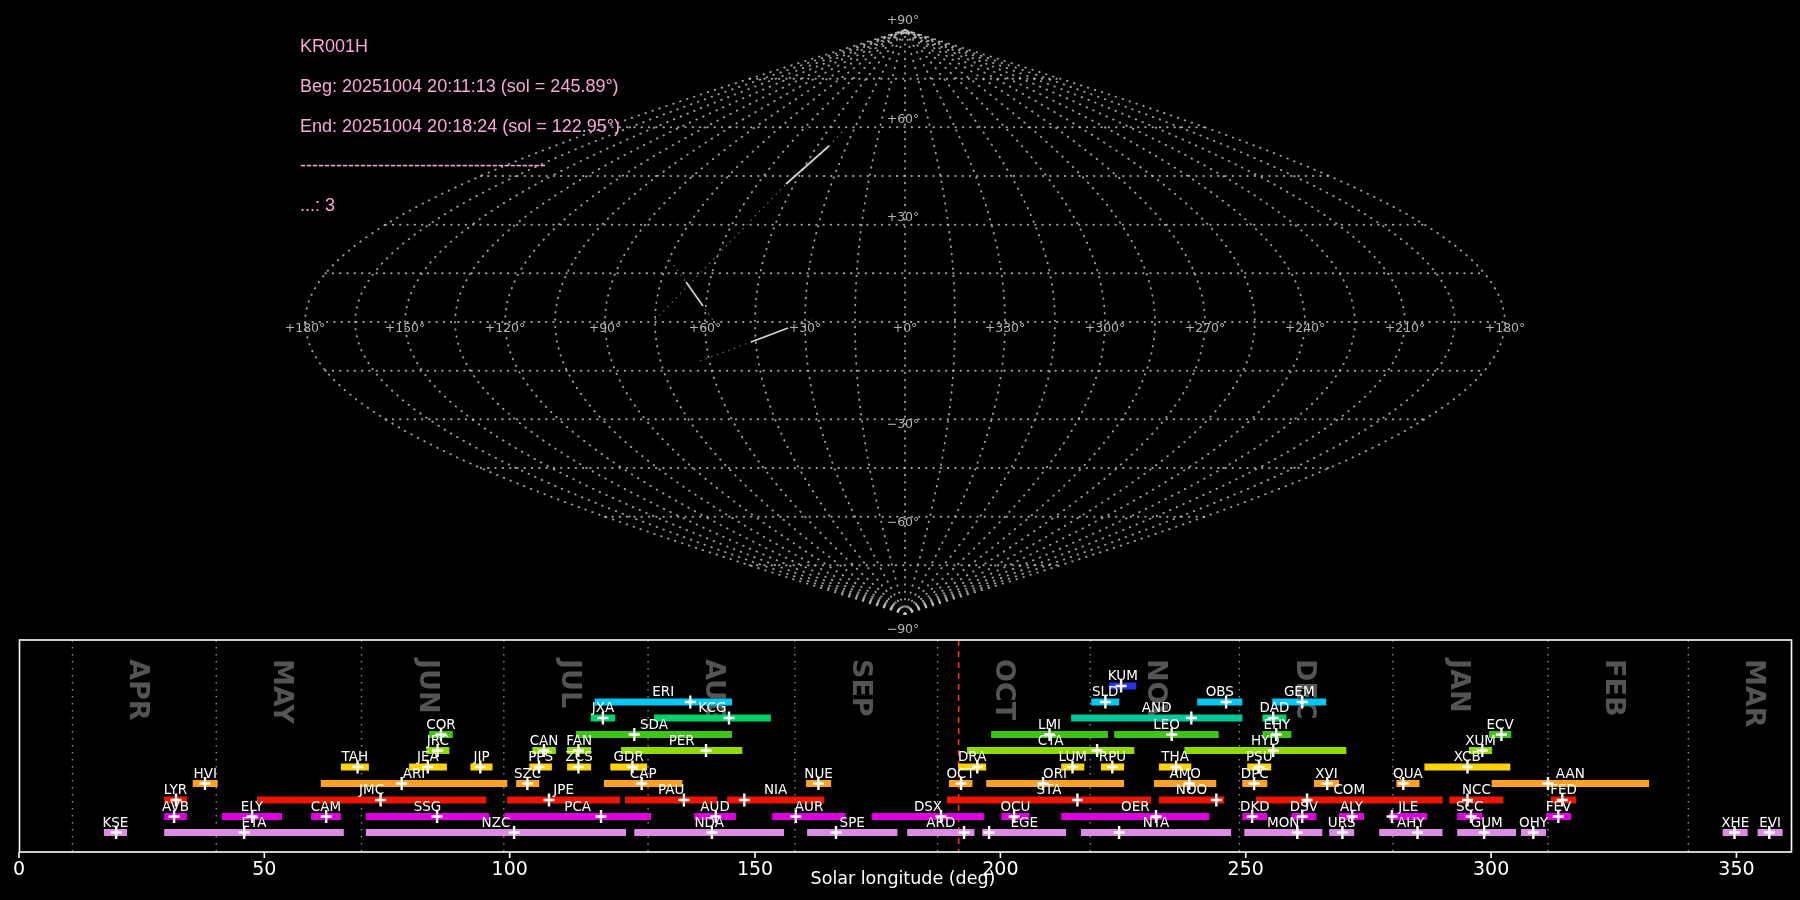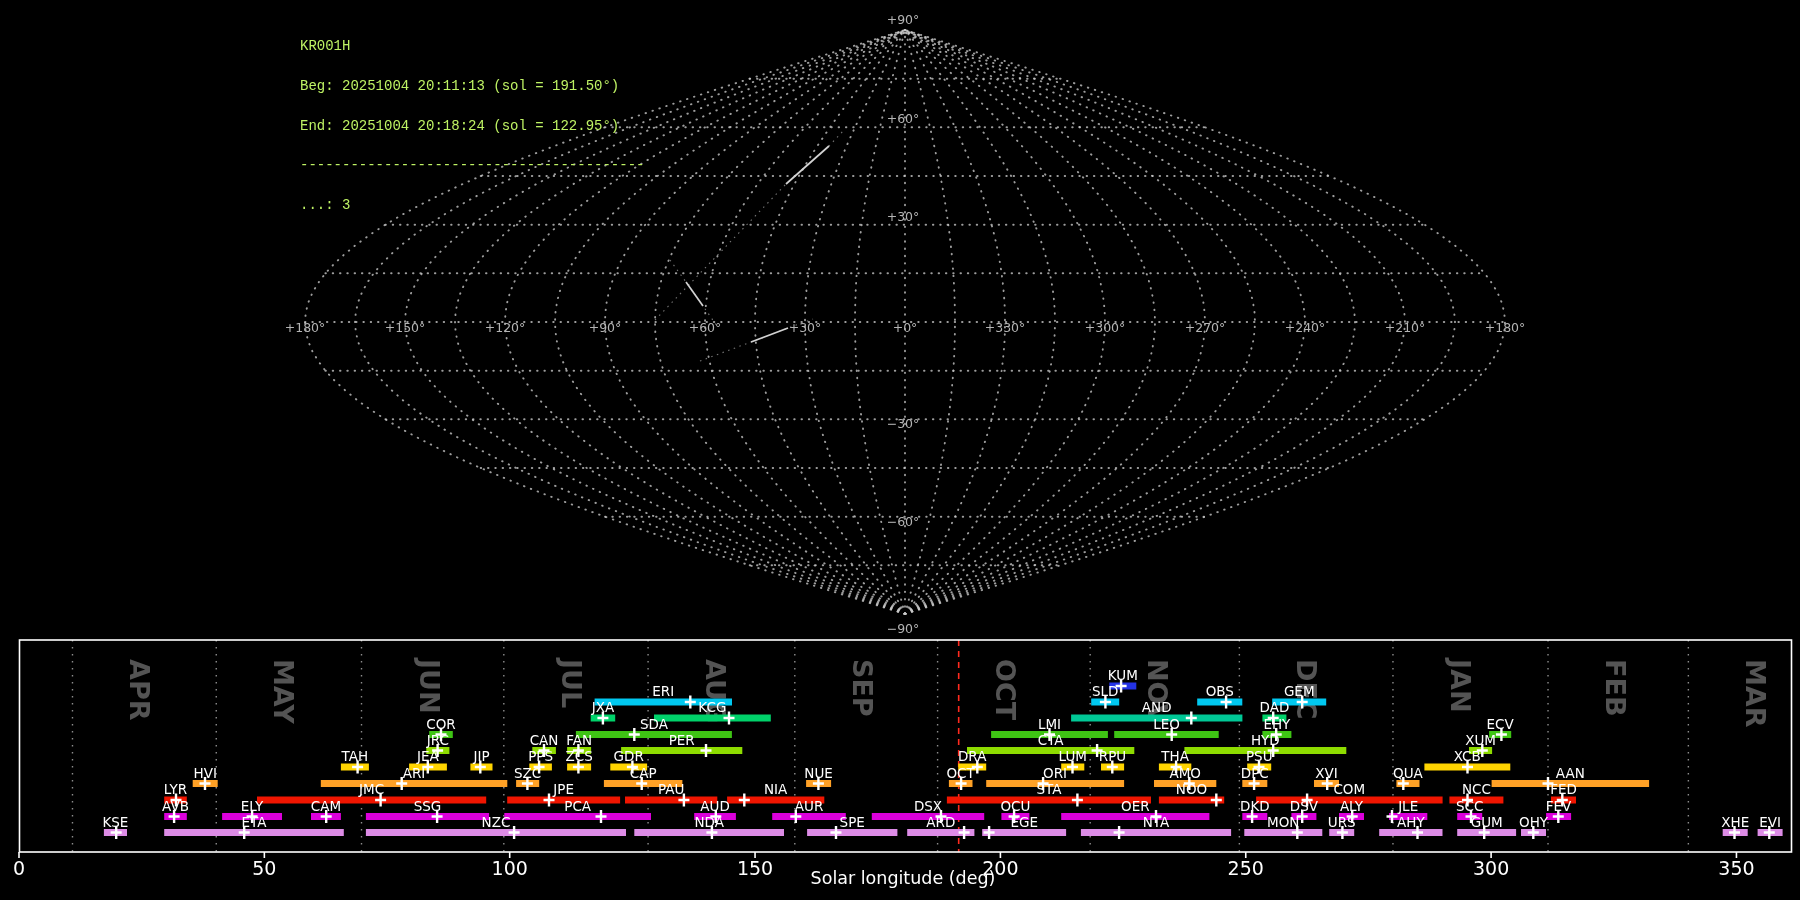--- a/index.html
+++ b/index.html
@@ -1,29 +1,29 @@
 <!DOCTYPE html>
 <html><head>
 <meta charset="utf-8">
 <style>
   html,body{margin:0;padding:0;background:#000;}
   .screen{position:relative;width:1800px;height:900px;background:#000;overflow:hidden;
           font-family:"DejaVu Sans",sans-serif;}
-  .hdr{position:absolute;left:300px;top:14px;color:#bef264;z-index:5;
-       font-family:Liberation Mono, monospace;font-size:14px;line-height:13.2px;white-space:pre;}
+  .hdr{position:absolute;left:300px;top:14px;color:#f9a8d4;z-index:5;
+       font-family:Liberation Sans, sans-serif;font-size:18px;line-height:13.2px;white-space:pre;}
   svg{position:absolute;left:0;top:0;}
   text{font-family:"DejaVu Sans",sans-serif;}
 </style>
 </head>
 <body>
 
 <div class="screen">
   <div class="hdr">
     <div>KR001H</div>
-    <div>Beg: 20251004 20:11:13 (sol = 191.50°)</div>
+    <div>Beg: 20251004 20:11:13 (sol = 245.89°)</div>
     <div>End: 20251004 20:18:24 (sol = 122.95°)</div>
     <div>-----------------------------------------</div>
     <div>...: 3</div>
   </div>
   <svg id="scene" width="1800" height="900" viewBox="0 0 1800 900">
       <g>
         <g>
           <path d="M 749.7 565.3 H 1060.3" fill="none" stroke="#c9c9c9" stroke-width="1.9" stroke-linecap="round" stroke-dasharray="0.5 6.8" opacity="0.78"></path>
           <path d="M 605.0 516.7 H 1205.0" fill="none" stroke="#c9c9c9" stroke-width="1.9" stroke-linecap="round" stroke-dasharray="0.5 6.8" opacity="0.78"></path>
           <path d="M 480.7 468.0 H 1329.3" fill="none" stroke="#c9c9c9" stroke-width="1.9" stroke-linecap="round" stroke-dasharray="0.5 6.8" opacity="0.78"></path>

